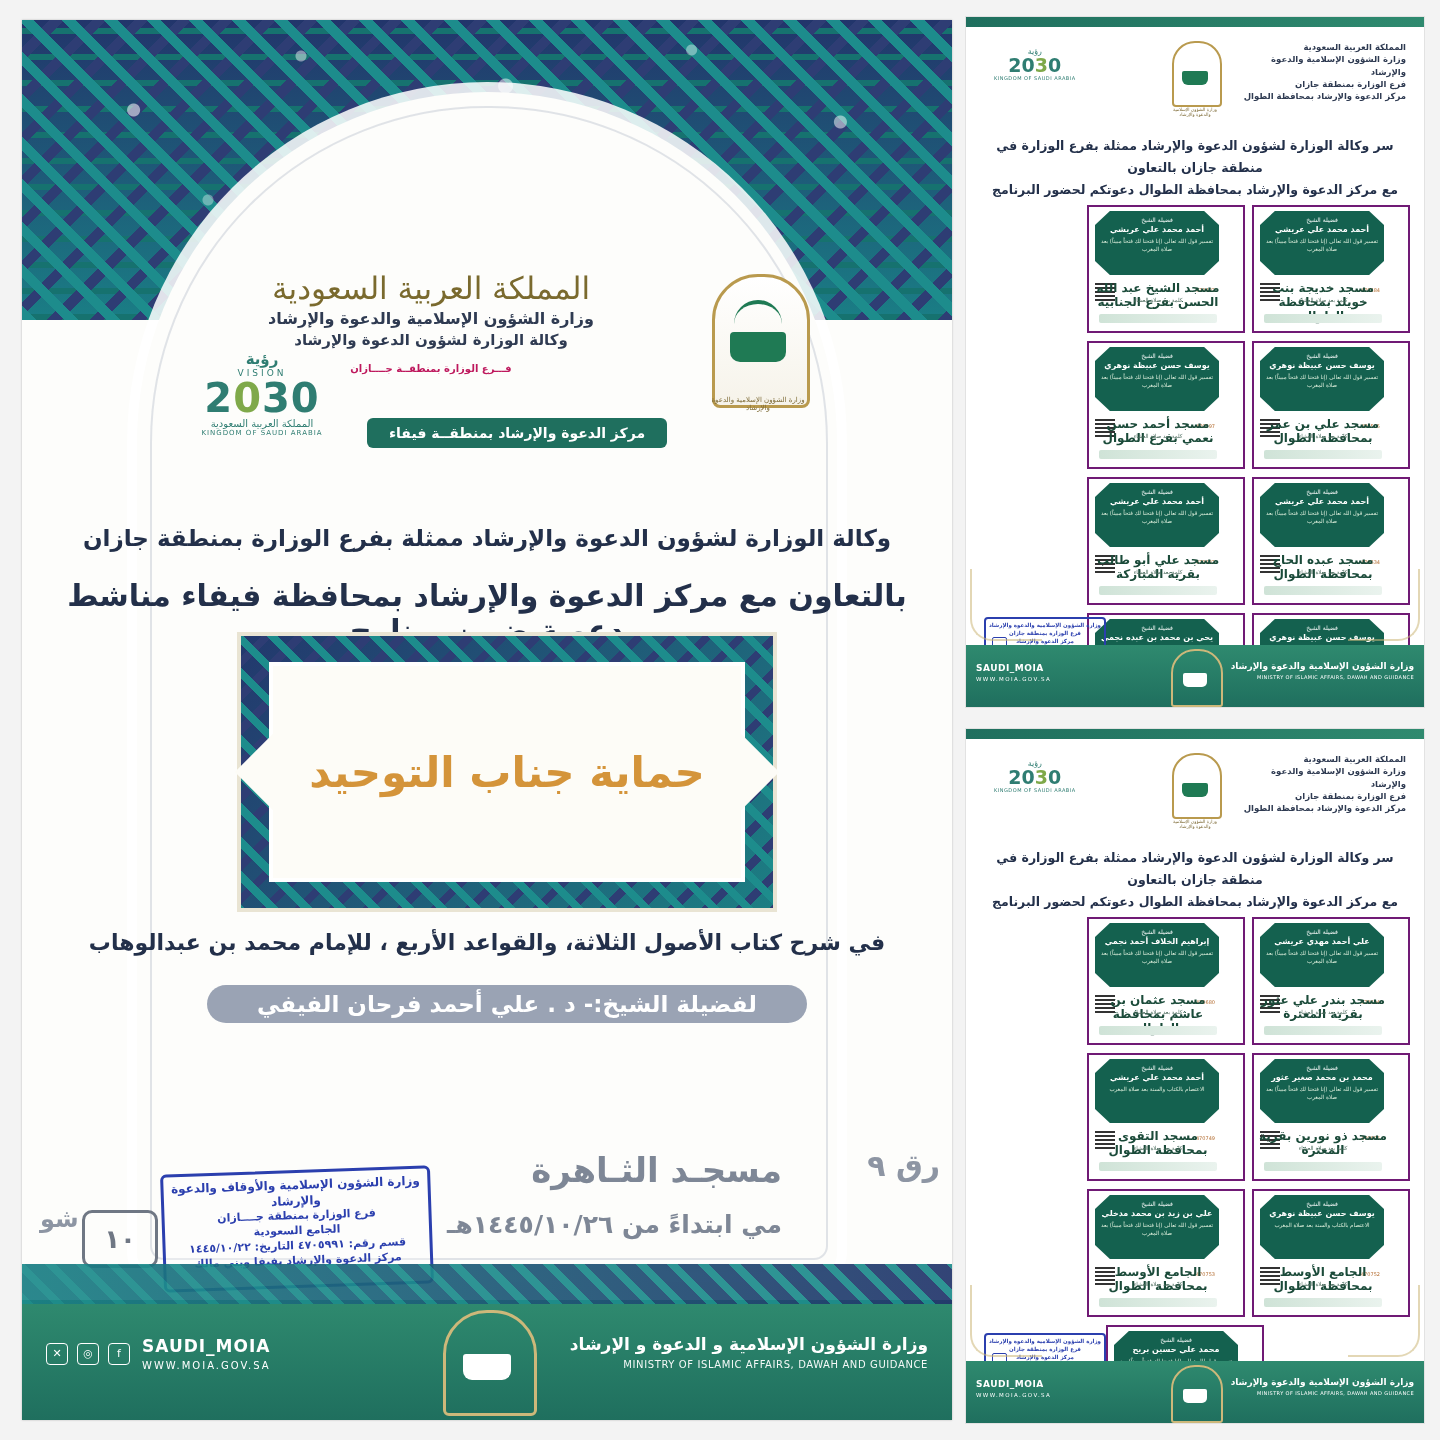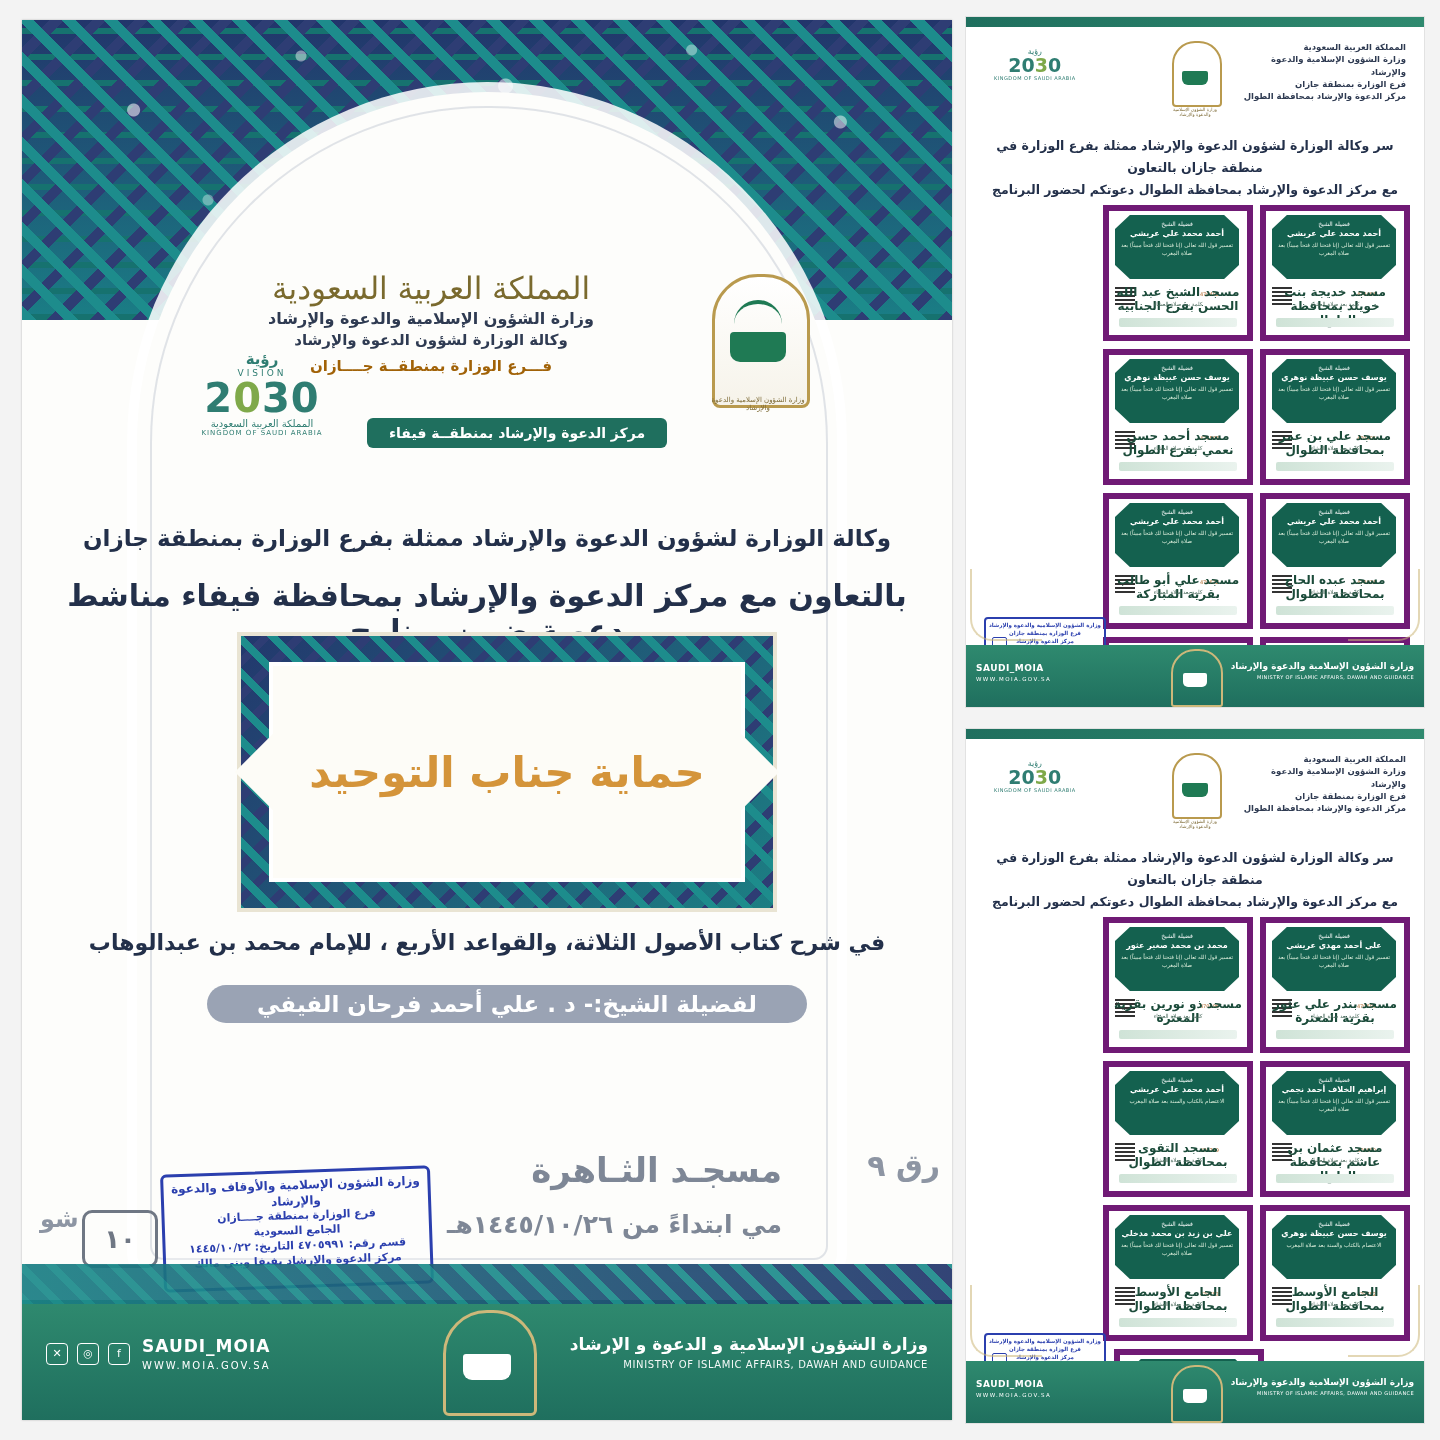--- a/index.html
+++ b/index.html
@@ -143,24 +143,24 @@
     font-weight: bold;
     margin: 3px 0;
   }
   .ministry-titles .t-2 {
     font-size: 15px;
     color: #2f3b52;
     font-weight: bold;
     margin: 3px 0;
   }
   .ministry-titles .t-3 {
-    font-size: 15px;
-    color: #a16207;
-    font-weight: bold;
-    margin: 8px 0;
+    font-size: 10px;
+    color: #be185d;
+    font-weight: bold;
+    margin: 14px 0;
     letter-spacing: 2px;
   }
   .vision-logo {
     position: absolute;
     left: 160px;
     top: 330px;
     width: 160px;
     text-align: center;
     direction: rtl;
   }
@@ -527,21 +527,22 @@
     flex-wrap: wrap;
     flex-direction: row-reverse;
     gap: 8px 7px;
     justify-content: flex-start;
   }
   .sp-card {
     width: 138px;
     height: 124px;
     position: relative;
     background: #ffffff;
-    border: 6px solid #701a75;
+    border: 2px solid #701a75;
+    padding-left: 16px;
   }
   .sp-card .plate {
     position: absolute;
     left: 6px; top: 4px;
     width: 124px; height: 64px;
     background: #14614f;
     clip-path: polygon(12% 0,88% 0,100% 22%,100% 78%,88% 100%,12% 100%,0 78%,0 22%);
     color: #ffffff;
     direction: rtl;
     text-align: center;
@@ -950,42 +951,42 @@
           </div>
           <div class="qr"></div>
           <div class="vnum">470694</div>
           <div class="mosque">مسجد بندر علي عثور بقرية المعترة</div>
           <div class="after">كلمة بعد صلاة العشاء</div>
           <div class="strip"></div>
         </div>
       <div class="sp-card">
           <div class="plate">
             <div class="role">فضيلة الشيخ</div>
+            <div class="nm">إبراهيم الخلاف أحمد نجمي</div>
+            <div class="sub">تفسير قول الله تعالى
+(إنا فتحنا لك فتحاً مبيناً)
+بعد صلاة المغرب</div>
+          </div>
+          <div class="qr"></div>
+          <div class="vnum">470680</div>
+          <div class="mosque">مسجد عثمان بن عاشم بمحافظة الطوال</div>
+          <div class="after">كلمة بعد صلاة العشاء</div>
+          <div class="strip"></div>
+        </div>
+      <div class="sp-card">
+          <div class="plate">
+            <div class="role">فضيلة الشيخ</div>
             <div class="nm">محمد بن محمد صغير عثور</div>
             <div class="sub">تفسير قول الله تعالى
 (إنا فتحنا لك فتحاً مبيناً)
 بعد صلاة المغرب</div>
           </div>
           <div class="qr"></div>
           <div class="vnum">470696</div>
           <div class="mosque">مسجد ذو نورين بقرية المعترة</div>
-          <div class="after">كلمة بعد صلاة العشاء</div>
-          <div class="strip"></div>
-        </div>
-      <div class="sp-card">
-          <div class="plate">
-            <div class="role">فضيلة الشيخ</div>
-            <div class="nm">إبراهيم الخلاف أحمد نجمي</div>
-            <div class="sub">تفسير قول الله تعالى
-(إنا فتحنا لك فتحاً مبيناً)
-بعد صلاة المغرب</div>
-          </div>
-          <div class="qr"></div>
-          <div class="vnum">470680</div>
-          <div class="mosque">مسجد عثمان بن عاشم بمحافظة الطوال</div>
           <div class="after">كلمة بعد صلاة العشاء</div>
           <div class="strip"></div>
         </div>
       <div class="sp-card">
           <div class="plate">
             <div class="role">فضيلة الشيخ</div>
             <div class="nm">أحمد محمد علي عريشي</div>
             <div class="sub">الاعتصام بالكتاب والسنة
 بعد صلاة المغرب</div>
           </div>

